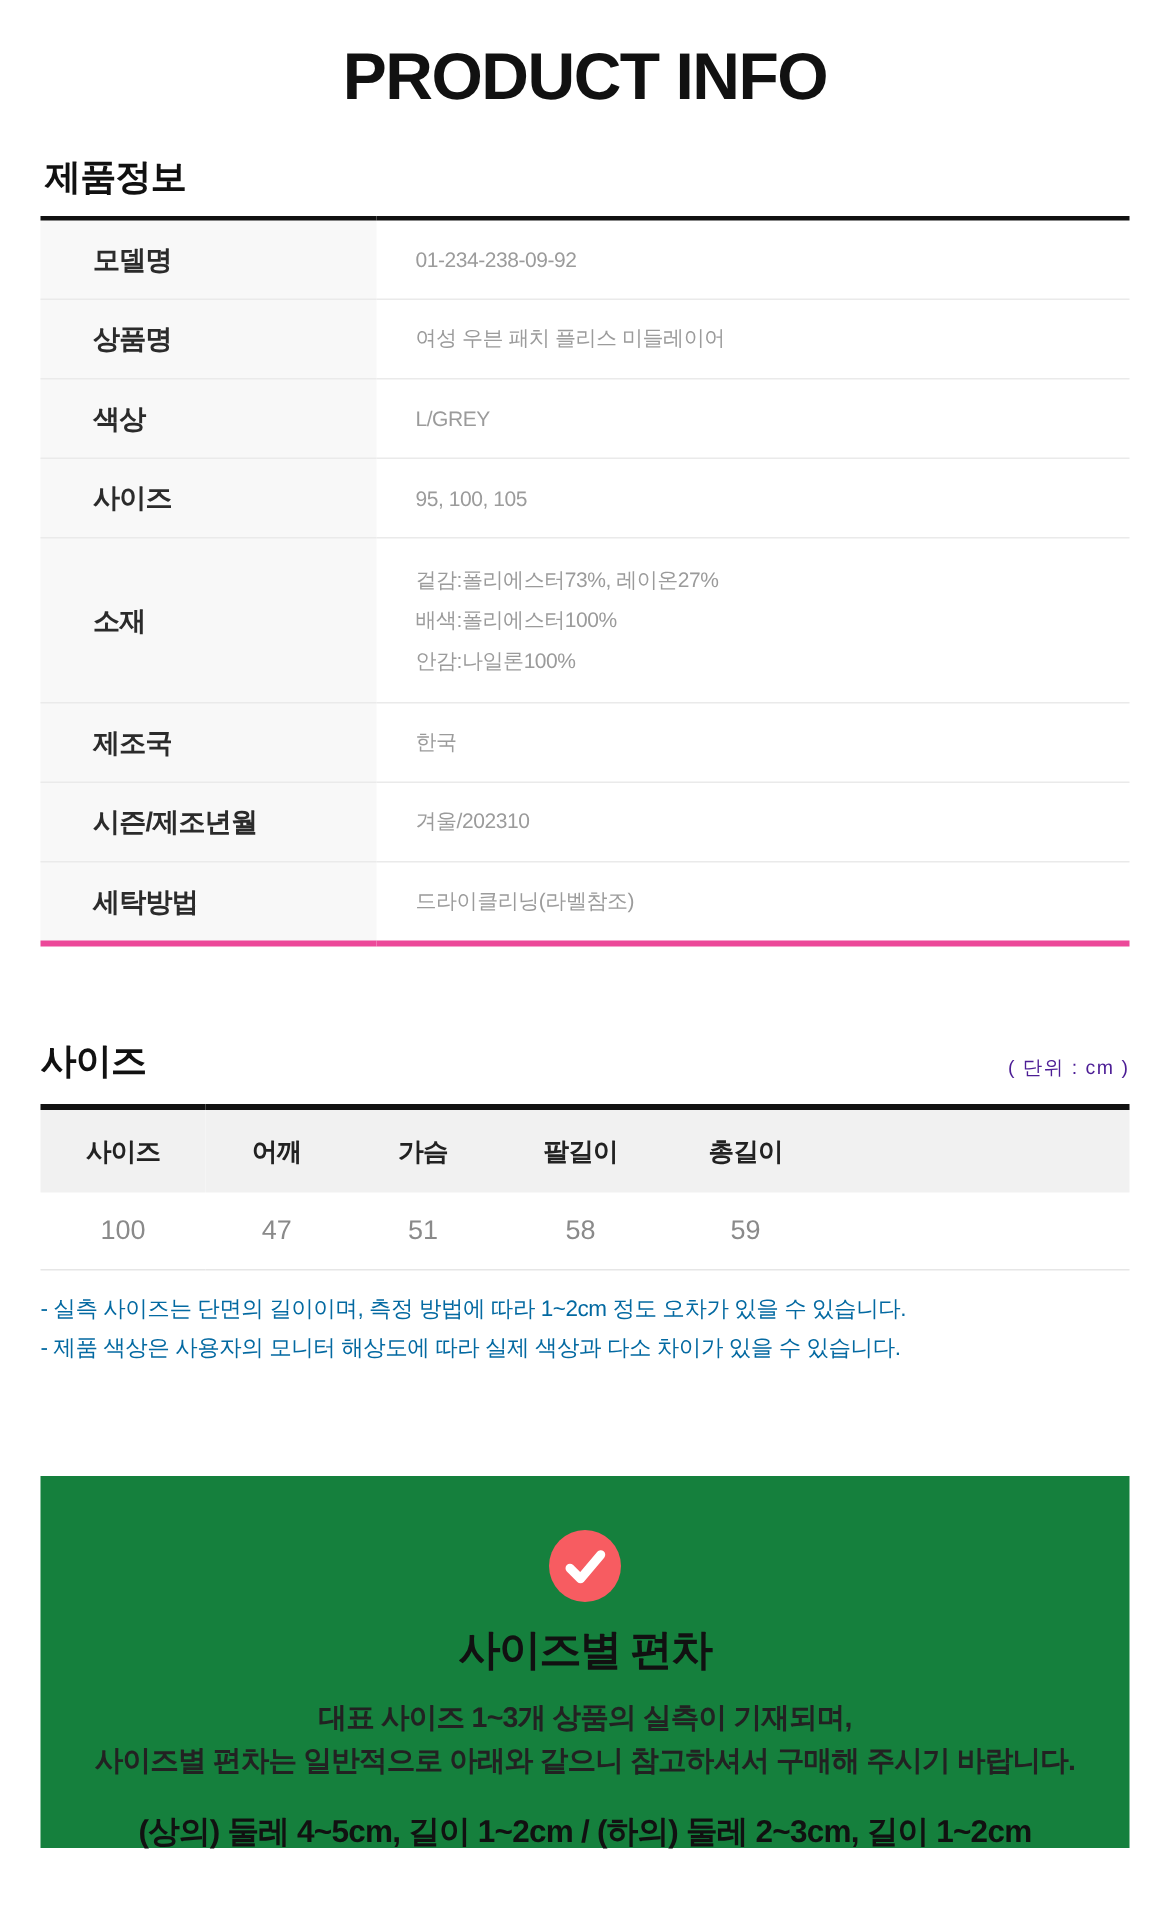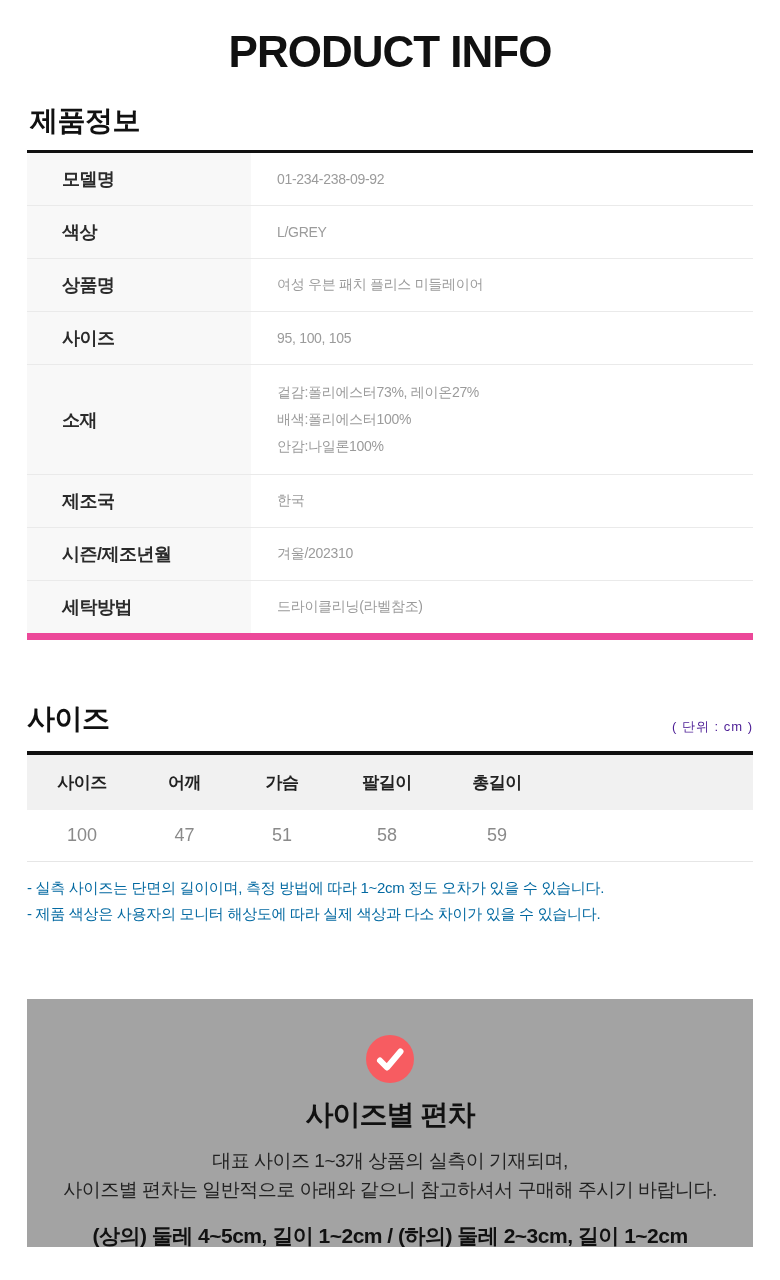--- a/index.html
+++ b/index.html
@@ -15,31 +15,31 @@
   .page-title {
     padding-top:30px;
     text-align:center;
     font-size:44px; font-weight:800; letter-spacing:-1px;
     color:#111; line-height:1.0;
   }
 
   
   .section { margin:0 27px; }
   .section-heading {
-    font-size:28px; font-weight:700; color:#111;
+    font-size:24px; font-weight:700; color:#111;
     letter-spacing:-0.5px;
   }
 
   
   .info-section { margin-top:28px; }
   .info-section .section-heading { margin:0 0 10px 3px; }
   table.info-table {
     width:100%; border-collapse:collapse;
     border-top:3px solid #111;
-    border-bottom:7px solid #ec4899;
+    border-bottom:4px solid #ec4899;
   }
   table.info-table tr { border-bottom:1px solid #eaeaea; }
   table.info-table tr:last-child { border-bottom:none; }
   table.info-table th {
     width:181px; background:#f8f8f8;
     font-size:18px; font-weight:700; color:#2b2b2b;
     text-align:left; vertical-align:middle;
     padding:14px 8px 14px 35px; letter-spacing:-0.5px;
   }
   table.info-table td {
@@ -78,37 +78,37 @@
   }
   .size-notes { margin-top:13px; }
   .size-note {
     font-size:15px; color:#0369a1; line-height:26px; letter-spacing:-0.3px;
   }
 
   
   .variance-panel {
     margin:72px 27px 0;
     height:212px;
-    background:#a3a3a3;
+    background:#15803d;
     padding-top:36px;
     text-align:center;
   }
   .check-badge {
     width:48px; height:48px; margin:0 auto;
     border-radius:50%;
     display:flex; align-items:center; justify-content:center;
   }
   .check-badge svg { display:block; }
   .variance-heading {
     margin-top:13px;
     font-size:28px; font-weight:800; color:#111; letter-spacing:-1px;
   }
   .variance-desc {
     margin-top:12px;
-    font-size:19px; color:#222; line-height:29px; letter-spacing:-0.5px;
+    font-size:19px; color:#222; line-height:29px; letter-spacing:-0.5px;font-weight:bold;
   }
   .variance-bold {
     margin-top:18px;
     font-size:21px; font-weight:700; color:#111; letter-spacing:-0.5px;
   }
 </style>
 </head>
 <body>
 
 <div class="page">
@@ -117,26 +117,26 @@
 
   <div class="section info-section">
     <div class="section-heading">제품정보</div>
     <table class="info-table">
       <tbody>
         <tr>
           <th>모델명</th>
           <td>01-234-238-09-92</td>
         </tr>
         <tr>
+          <th>상품명</th>
+          <td>여성 우븐 패치 플리스 미들레이어</td>
+        </tr>
+        <tr>
           <th>색상</th>
           <td>L/GREY</td>
-        </tr>
-        <tr>
-          <th>상품명</th>
-          <td>여성 우븐 패치 플리스 미들레이어</td>
         </tr>
         <tr>
           <th>사이즈</th>
           <td>95, 100, 105</td>
         </tr>
         <tr>
           <th>소재</th>
           <td>
             <div class="value-line">겉감:폴리에스터73%, 레이온27%</div>
             <div class="value-line">배색:폴리에스터100%</div>

